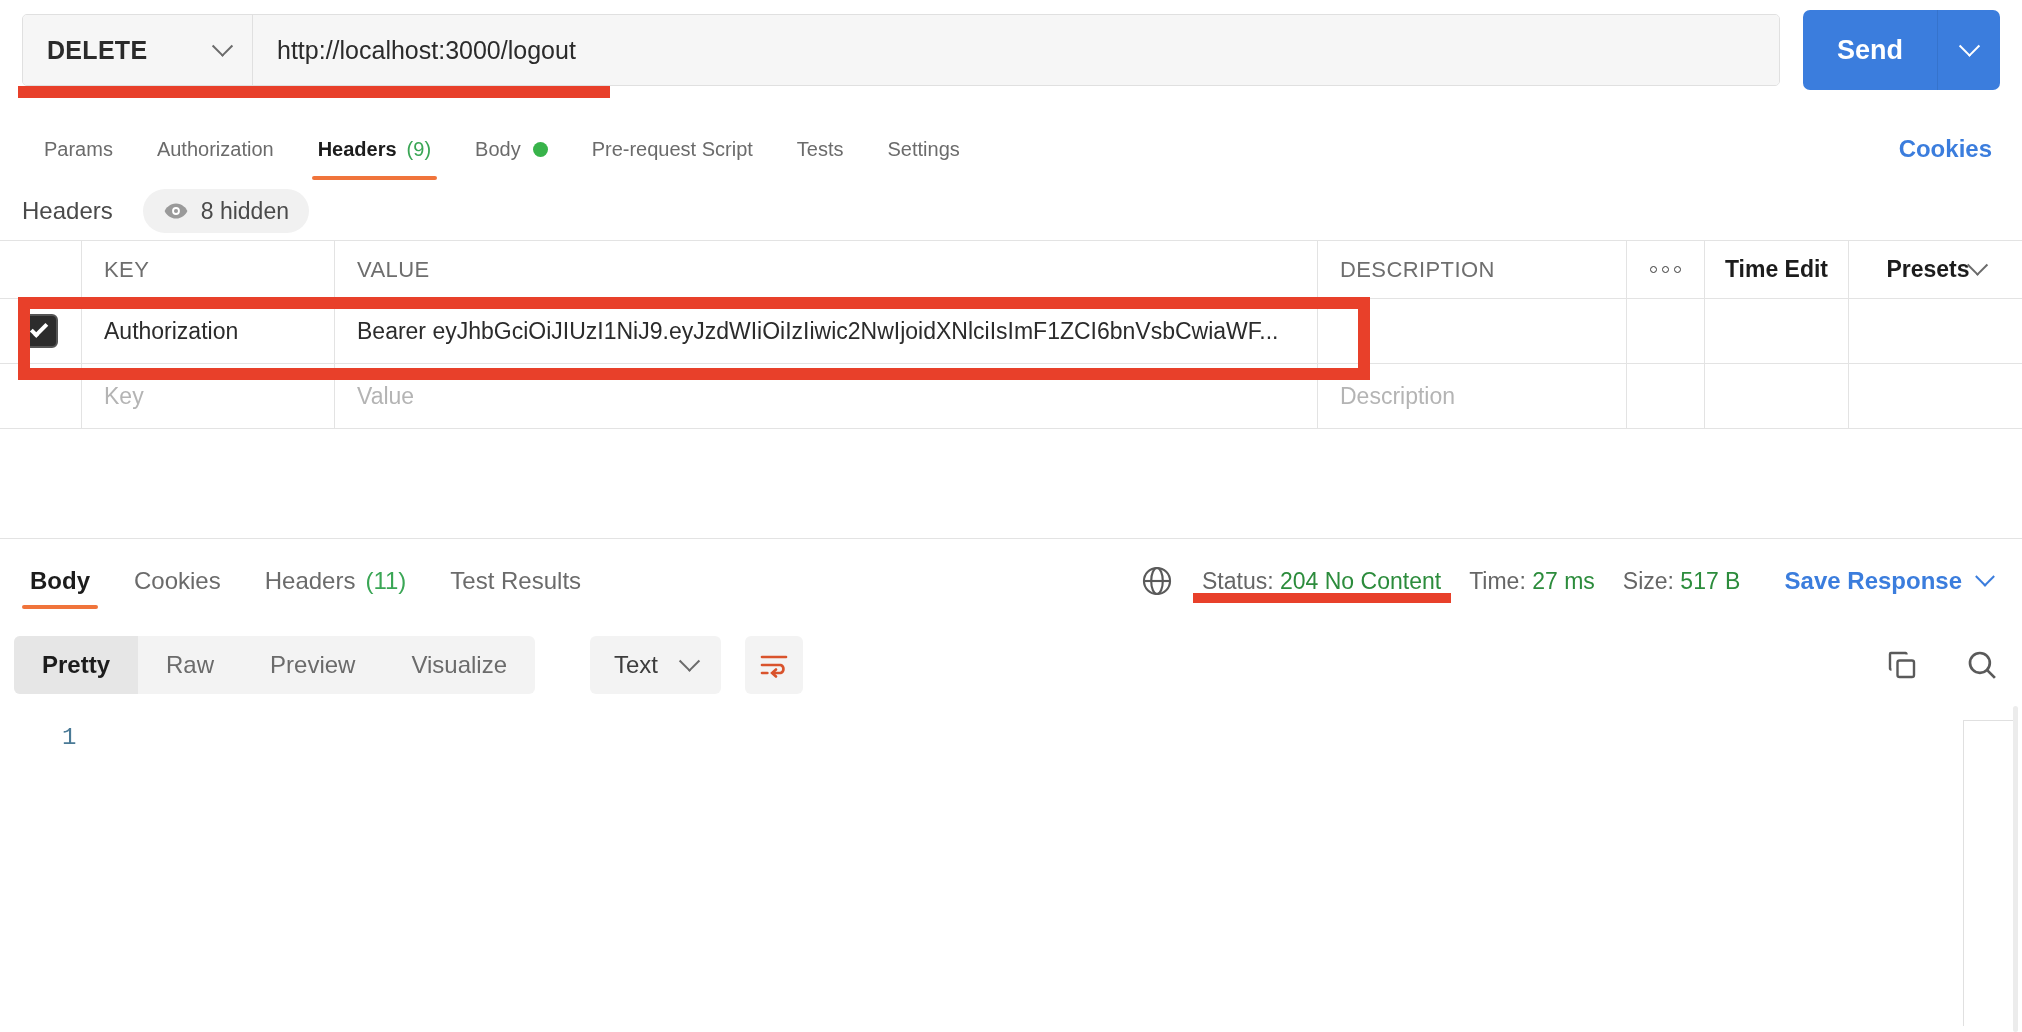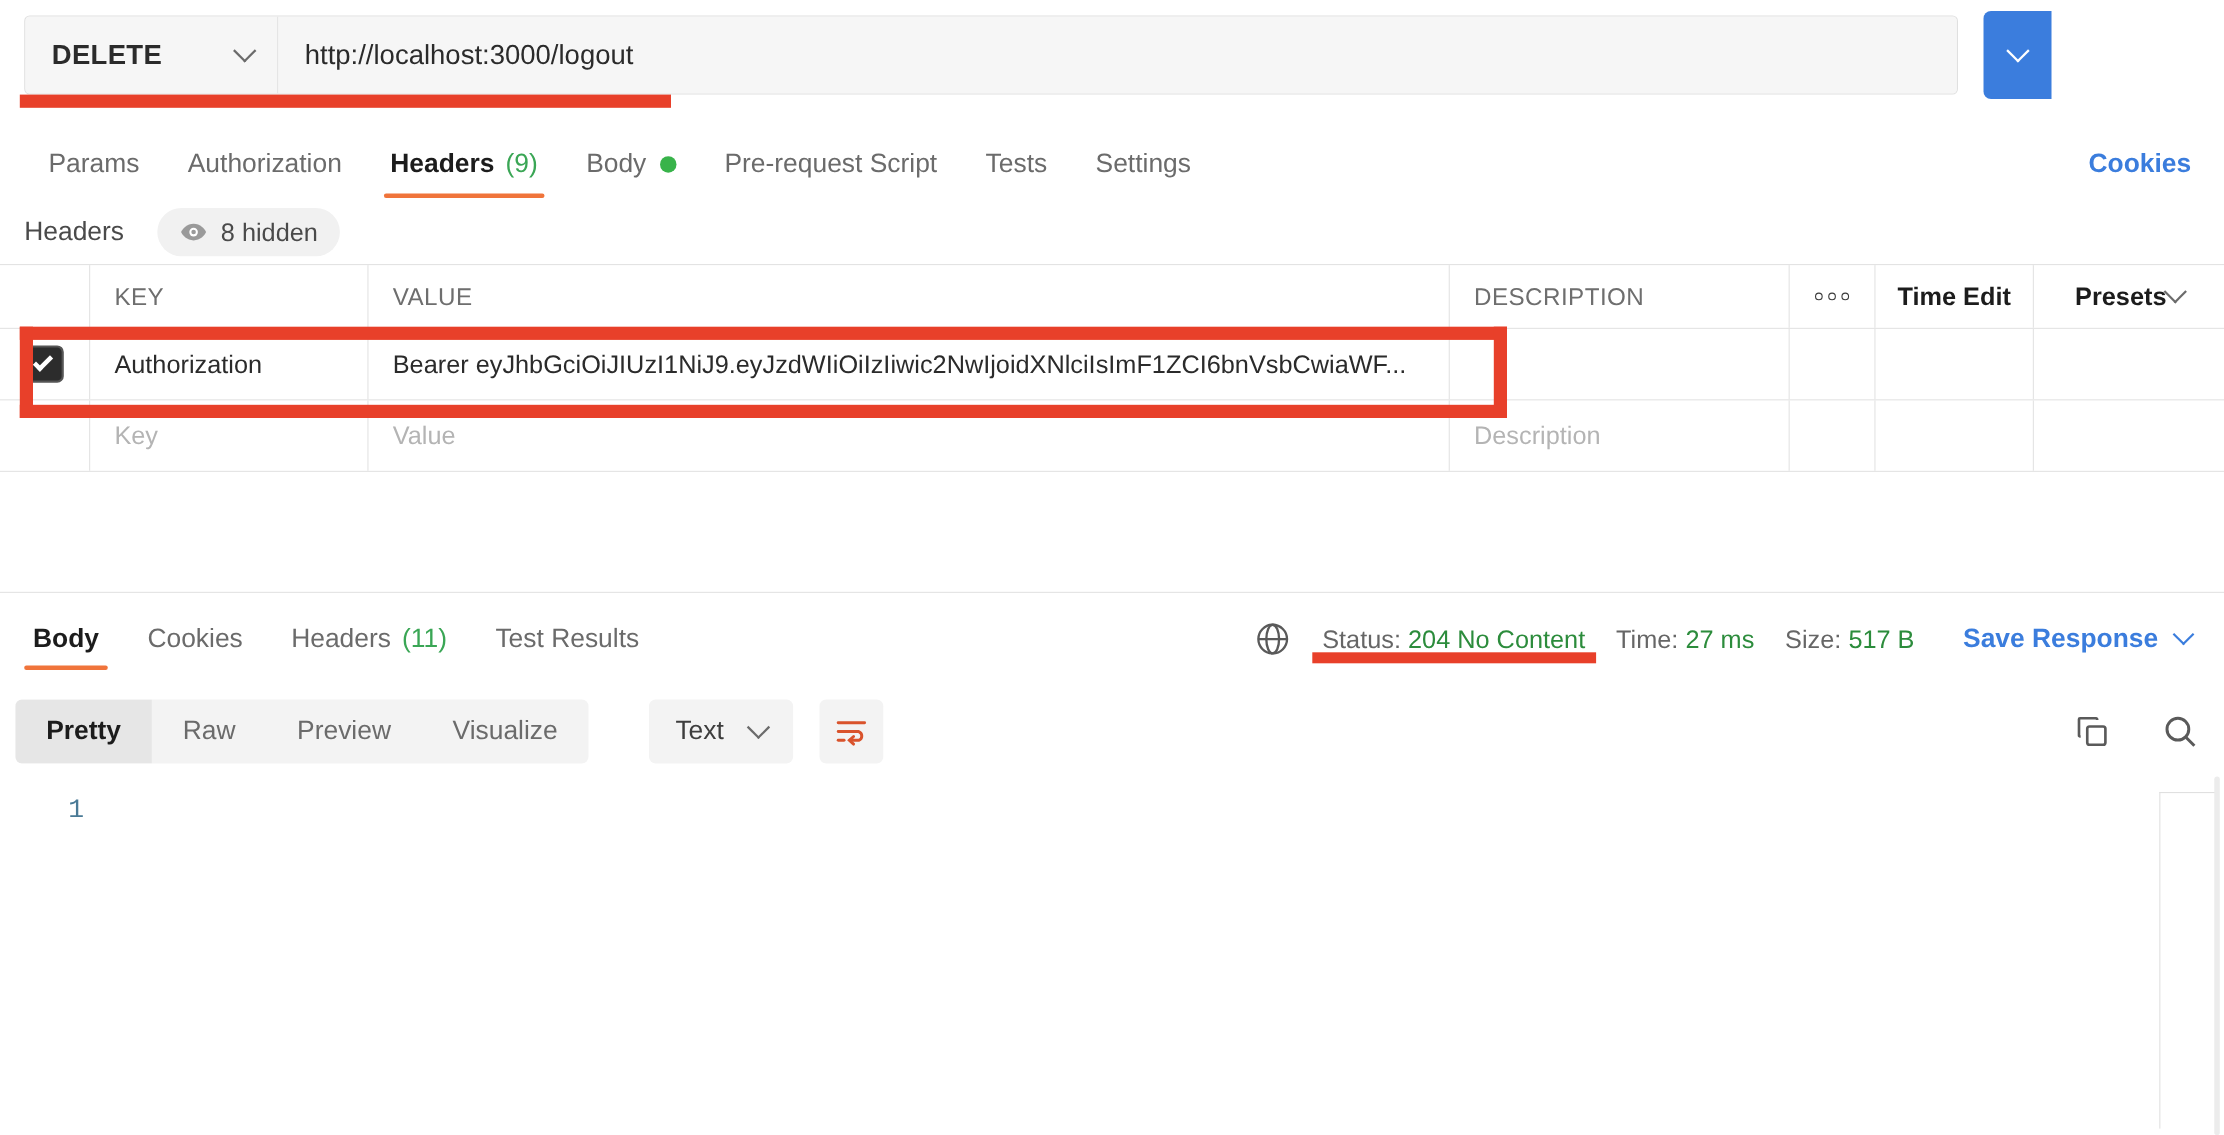--- a/index.html
+++ b/index.html
@@ -69,21 +69,21 @@
   
   .anno-bar { position: absolute; background: #e8402a; }
 
   
   .req-tabs {
     position: absolute; left: 0; top: 118px; width: 2022px; height: 62px;
     display: flex; align-items: center; padding-left: 22px;
   }
   .rtab {
     position: relative; height: 62px; display: flex; align-items: center;
-    padding: 0 22px; font-size: 24px; color: #6b6b6b; cursor: pointer;
+    padding: 0 22px; font-size: 20px; color: #6b6b6b; cursor: pointer;
     white-space: nowrap;
   }
   .rtab.active { color: #1c1c1c; font-weight: bold; }
   .rtab.active::after {
     content: ""; position: absolute; left: 16px; right: 16px; bottom: 0;
     height: 4px; background: #f0743b; border-radius: 2px;
   }
   .rtab .count { color: #3aa655; margin-left: 10px; font-weight: normal; }
   .green-dot {
     width: 15px; height: 15px; border-radius: 50%;
@@ -267,20 +267,21 @@
 
   <div class="urlbar-row">
     <div class="urlbar-wrap">
       <div class="method-select">
         <span class="method-label">DELETE</span>
         <span class="chev"></span>
       </div>
       <div class="url-input">http://localhost:3000/logout</div>
     </div>
     <div class="send-btn-group">
+      <div class="send-btn">Send</div>
       <div class="send-caret">
         <span class="chev-white"></span>
       </div>
     </div>
 
     <div class="anno-bar" style="left:18px; top:86px; width:592px; height:12px;"></div>
   </div>
 
   <div class="req-tabs">
     <div class="rtab">

